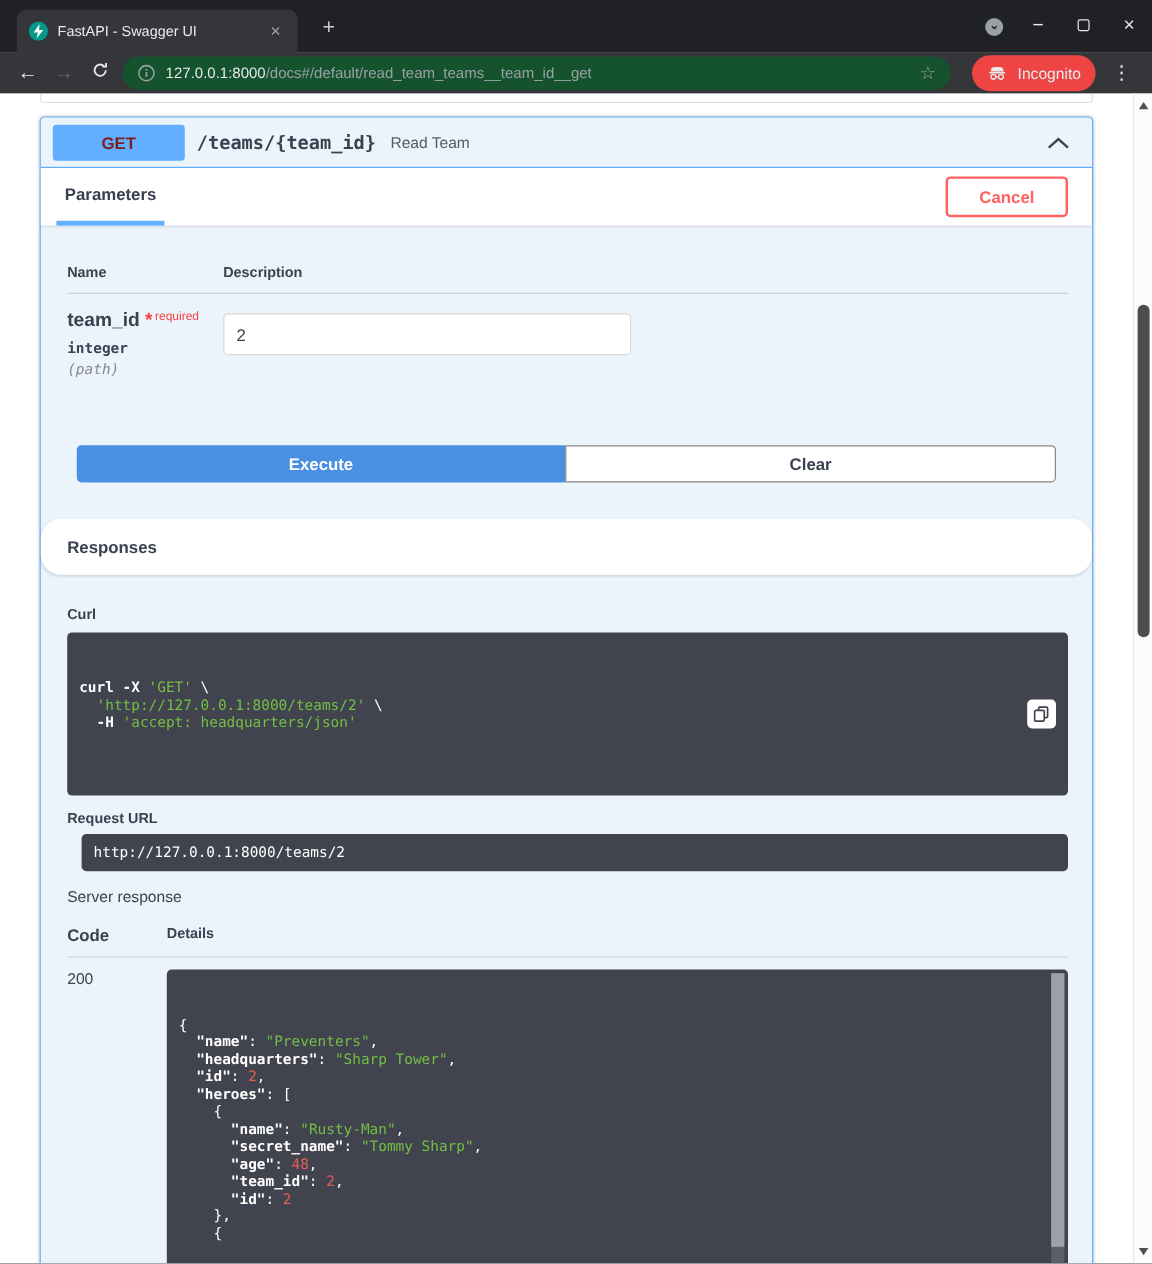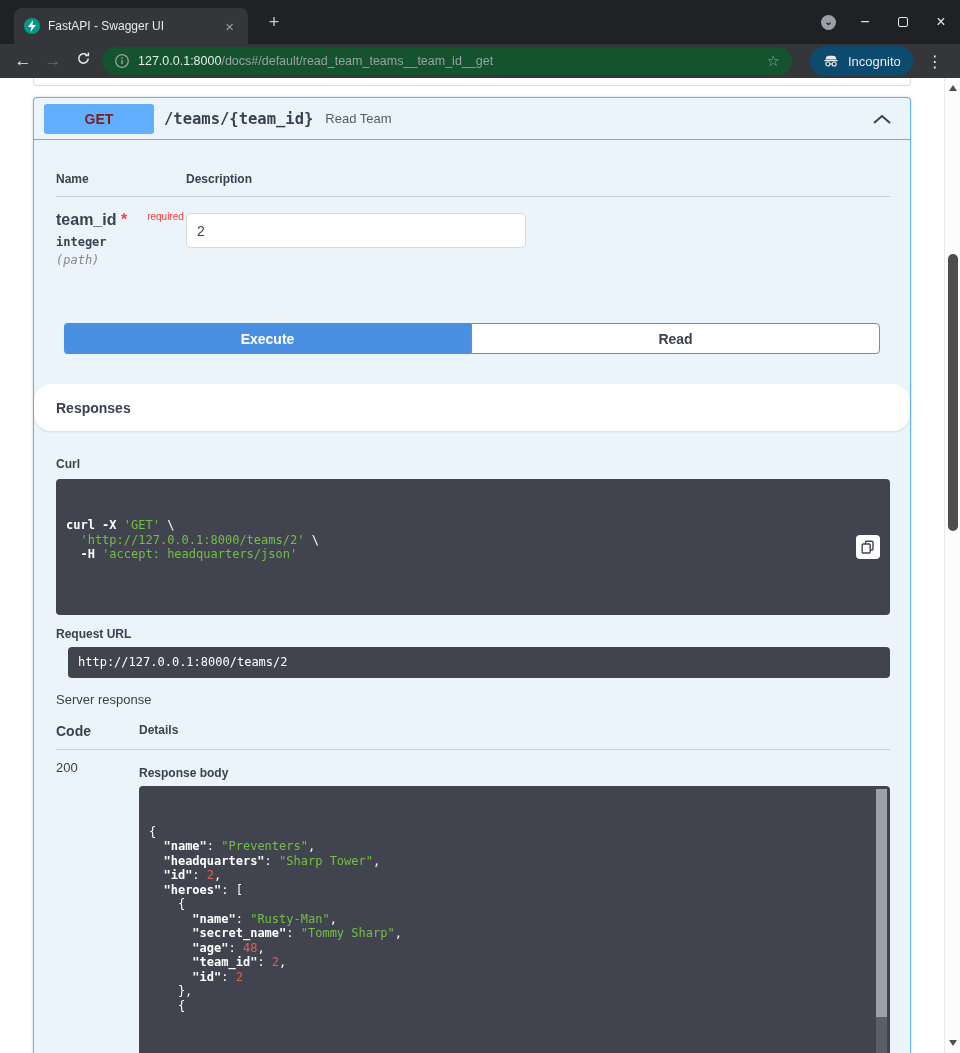--- a/index.html
+++ b/index.html
@@ -24,21 +24,21 @@
   .toolbar { position:absolute; top:44px; left:0; right:0; height:34px; background:#35363a;
              display:flex; align-items:center; padding:0 8px; }
   .nav-ico { width:30px; text-align:center; font-size:17px; color:#e8eaed; }
   .nav-ico.dim { color:#63666b; }
   .url-pill { width:690px; height:28px; background:#14532d; border-radius:14px; margin-left:4px;
               display:flex; align-items:center; padding:0 12px; }
   .url-text { font-size:12.5px; margin-left:8px; white-space:nowrap; overflow:hidden; }
   .url-host { color:#e8eaed; }
   .url-path { color:#9aa0a6; }
   .star { margin-left:auto; color:#9aa0a6; font-size:15px; }
-  .incog-chip { margin-left:18px; height:30px; border-radius:15px; background:#0c4a6e; display:flex;
+  .incog-chip { margin-left:18px; height:30px; border-radius:15px; background:#ef4444; display:flex;
                 align-items:center; gap:8px; padding:0 12px; color:#e8eaed; font-size:13px; }
   .kebab { margin-left:12px; color:#e8eaed; font-size:16px; width:20px; text-align:center; }
 
   
   .page { position:absolute; top:78px; left:0; right:0; bottom:0; background:#fff; overflow:hidden; }
   .content { margin-left:33px; width:878px; }
   .prev-edge { height:8px; border:1px solid #d9dde1; border-top:none; border-radius:0 0 4px 4px; margin-bottom:11px; }
 
   .opblock { border:1px solid #61affe; border-radius:4px; background:#ebf3fb; box-shadow:0 0 3px rgba(0,0,0,.19); }
   .op-header { display:flex; align-items:center; height:42px; padding:0 10px; border-bottom:1px solid #61affe; cursor:pointer; }
@@ -54,21 +54,21 @@
               font-size:14px; font-weight:bold; color:#3b4151; }
   .btn-cancel { border:2px solid #ff6060; color:#ff6060; font-weight:bold; font-size:14px; background:transparent;
                 border-radius:4px; padding:7px 26px; cursor:pointer; font-family:"Liberation Sans",sans-serif; }
 
   .params-body { padding:32px 20px 30px 22px; }
   .tbl-head { display:grid; grid-template-columns:130px 1fr; font-size:12px; font-weight:bold; color:#3b4151;
               padding-bottom:10px; border-bottom:1px solid rgba(59,65,81,.2); }
   .param-row { display:grid; grid-template-columns:130px 1fr; padding-top:14px; }
   .param-name { font-size:16px; font-weight:bold; color:#3b4151; }
   .req-star { color:#f93e3e; }
-  .req-label { color:#f93e3e; font-size:10px; position:relative; top:-5px; margin-left:20px; font-weight:normal; }
+  .req-label { color:#f93e3e; font-size:10px; position:relative; top:-5px; margin-left:2px; font-weight:normal; }
   .param-type { font-family:"DejaVu Sans Mono", monospace; font-size:12px; font-weight:bold; color:#3b4151; margin-top:6px; }
   .param-in { font-family:"DejaVu Sans Mono", monospace; font-size:12px; font-style:italic; color:#888; margin-top:4px; }
   .param-input { width:340px; height:35px; border:1px solid #d9d9d9; border-radius:4px; font-size:14px;
                  padding:0 10px; color:#3b4151; background:#fff; margin-top:2px; font-family:"Liberation Sans",sans-serif; }
 
   .execute-row { display:flex; margin:56px 10px 0 8px; }
   .btn-execute { flex:1; background:#4990e2; color:#fff; font-weight:bold; font-size:14px; border:none;
                  border-radius:4px 0 0 4px; height:31px; cursor:pointer; font-family:"Liberation Sans",sans-serif; }
   .btn-clear { flex:1; background:#fff; color:#3b4151; font-weight:bold; font-size:14px; border:1px solid #888;
                border-radius:0 4px 4px 0; height:31px; cursor:pointer; font-family:"Liberation Sans",sans-serif; }
@@ -172,40 +172,44 @@
           <span class="method-badge">GET</span>
           <span class="op-path">/teams/{team_id}</span>
           <span class="op-summary">Read Team</span>
           <span class="collapse">
             <svg width="20" height="12" viewBox="0 0 20 12">
                 <path d="M2 10 L10 3 L18 10" stroke="#3b4151" stroke-width="2" fill="none"></path>
               </svg>
           </span>
         </div>
 
+        <div class="section-header">
+          <div class="tab-item">Parameters</div>
+          <button class="btn-cancel">Cancel</button>
+        </div>
 
         <div class="params-body">
           <div class="tbl-head">
             <span>Name</span>
             <span>Description</span>
           </div>
           <div class="param-row">
             <div>
               <div class="param-name"><span>team_id</span> <span class="req-star">*</span><span class="req-label">required</span></div>
               <div class="param-type">integer</div>
               <div class="param-in">(path)</div>
             </div>
             <div>
               <input class="param-input" type="text" value="2" style="">
             </div>
           </div>
 
           <div class="execute-row">
             <button class="btn-execute">Execute</button>
-            <button class="btn-clear">Read</button>
+            <button class="btn-clear">Clear</button>
           </div>
         </div>
 
         <div class="responses-header">
           <span>Responses</span>
         </div>
 
         <div class="responses-body">
           <div class="mini-label">Curl</div>
           <div class="code-block curl-block">
@@ -224,21 +228,20 @@
           <div class="server-resp">Server response</div>
 
           <div class="resp-table">
             <div class="resp-head">
               <span class="code-col">Code</span>
               <span class="details-col">Details</span>
             </div>
             <div class="resp-row">
               <div class="status-code">200</div>
               <div>
-                <div class="rb-label">Response body</div>
                 <div class="code-block body-block">
                   <div><div><span class="tok-p">{</span></div><div><span class="tok-p">  </span><span class="tok-k">"name"</span><span class="tok-p">: </span><span class="tok-s">"Preventers"</span><span class="tok-p">,</span></div><div><span class="tok-p">  </span><span class="tok-k">"headquarters"</span><span class="tok-p">: </span><span class="tok-s">"Sharp Tower"</span><span class="tok-p">,</span></div><div><span class="tok-p">  </span><span class="tok-k">"id"</span><span class="tok-p">: </span><span class="tok-n">2</span><span class="tok-p">,</span></div><div><span class="tok-p">  </span><span class="tok-k">"heroes"</span><span class="tok-p">: [</span></div><div><span class="tok-p">    {</span></div><div><span class="tok-p">      </span><span class="tok-k">"name"</span><span class="tok-p">: </span><span class="tok-s">"Rusty-Man"</span><span class="tok-p">,</span></div><div><span class="tok-p">      </span><span class="tok-k">"secret_name"</span><span class="tok-p">: </span><span class="tok-s">"Tommy Sharp"</span><span class="tok-p">,</span></div><div><span class="tok-p">      </span><span class="tok-k">"age"</span><span class="tok-p">: </span><span class="tok-n">48</span><span class="tok-p">,</span></div><div><span class="tok-p">      </span><span class="tok-k">"team_id"</span><span class="tok-p">: </span><span class="tok-n">2</span><span class="tok-p">,</span></div><div><span class="tok-p">      </span><span class="tok-k">"id"</span><span class="tok-p">: </span><span class="tok-n">2</span></div><div><span class="tok-p">    },</span></div><div><span class="tok-p">    {</span></div></div>
                   <div class="inner-sb">
                     <div class="inner-thumb"></div>
                   </div>
                 </div>
               </div>
             </div>
           </div>
         </div>

